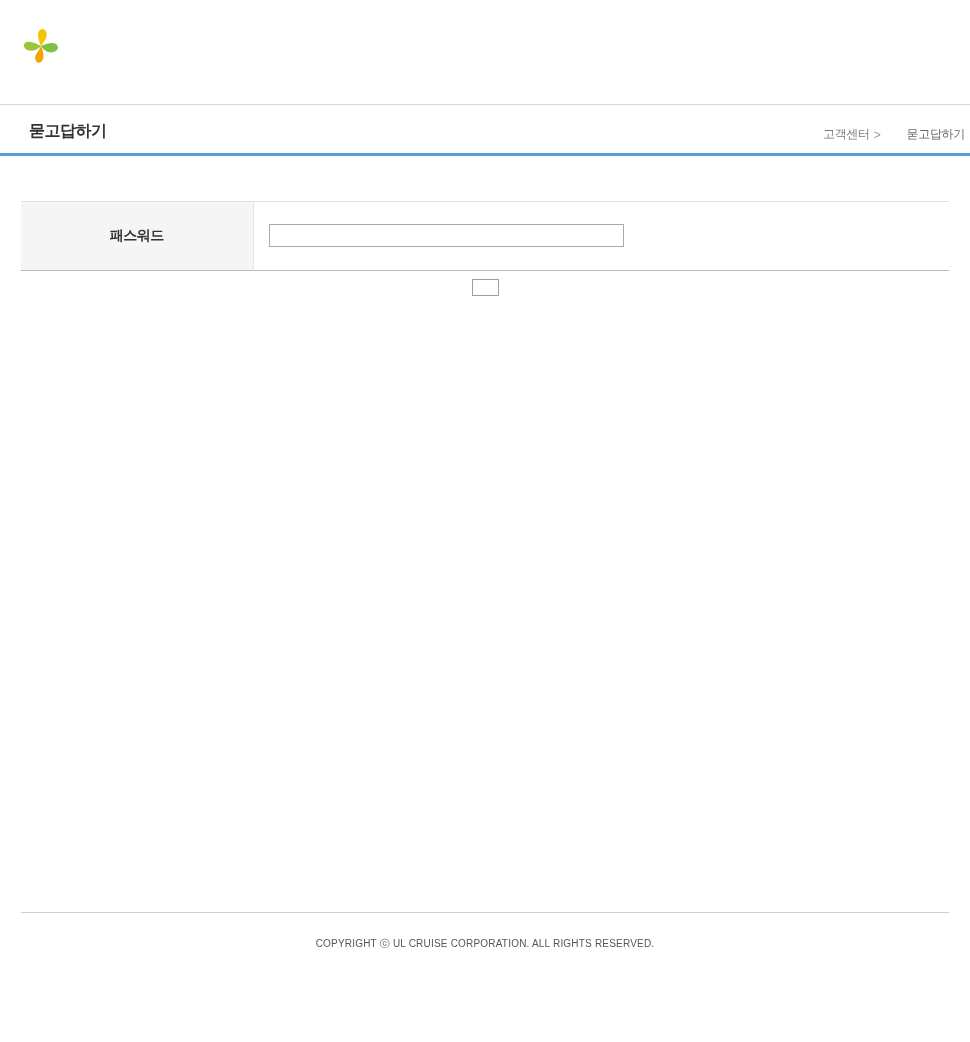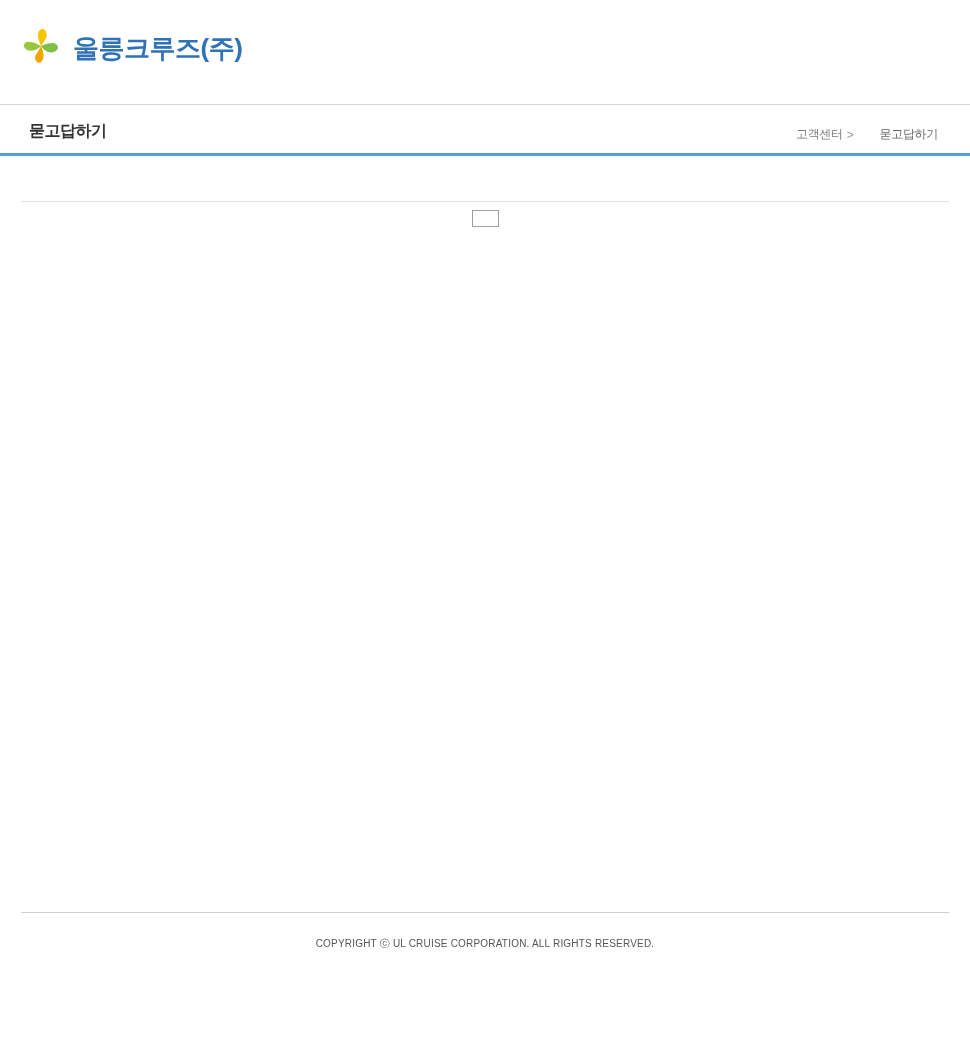--- a/index.html
+++ b/index.html
@@ -59,21 +59,21 @@
     position: absolute;
     left: 29px;
     top: 16px;
     font-size: 16px;
     font-weight: bold;
     color: #333333;
     letter-spacing: -0.5px;
   }
   .breadcrumb {
     position: absolute;
-    right: 32px;
+    right: 5px;
     top: 21px;
     font-size: 12px;
     color: #7a7a7a;
     letter-spacing: -0.3px;
     display: flex;
     align-items: center;
     gap: 0;
   }
   .breadcrumb .crumb { color: #7a7a7a; }
   .breadcrumb .sep { margin: 0 26px 0 4px; color: #9a9a9a; }
@@ -163,39 +163,46 @@
     <span class="logo-mark">
       <svg width="42" height="42" viewBox="0 0 42 42" xmlns="http://www.w3.org/2000/svg">
         <g>
           <path d="M20 19 C20 19 8 12 4 16 C0 20 7 26 14 23 C18 21.5 20 19 20 19 Z" fill="#9ac63b"></path>
           <path d="M20 19 C20 19 14 7 19 3 C24 -1 28 7 24 13 C22 16.5 20 19 20 19 Z" fill="#f5c400"></path>
           <path d="M20 19 C20 19 32 13 36 18 C40 23 31 28 25 24 C22 22 20 19 20 19 Z" fill="#7ec143"></path>
           <path d="M20 19 C20 19 25 29 21 34 C17 39 11 32 16 26 C18 23 20 19 20 19 Z" fill="#f0a500"></path>
         </g>
       </svg>
     </span>
-    <span class="logo-text">
-      <span>울릉크루즈</span><span class="suffix">(주)</span>
-    </span>
   </a>
 </div>
 
 <div class="titlebar">
   <div class="page-title">묻고답하기</div>
   <div class="breadcrumb">
     <span class="crumb">고객센터</span>
     <span class="sep">&gt;</span>
     <span class="crumb-current">묻고답하기</span>
   </div>
 </div>
 
 <div class="content">
 
   <div class="form-spacer"></div>
 
+  <table class="form-table">
+    <tbody>
+      <tr>
+        <th>패스워드</th>
+        <td>
+          <input class="pw-input" type="password" placeholder="" style="">
+        </td>
+      </tr>
+    </tbody>
+  </table>
 
   <div class="btn-row">
     <button class="btn-confirm"></button>
   </div>
 </div>
 
 <div class="footer">
   <div class="footer-inner">COPYRIGHT ⓒ UL CRUISE CORPORATION. ALL RIGHTS RESERVED.</div>
 </div>
 

